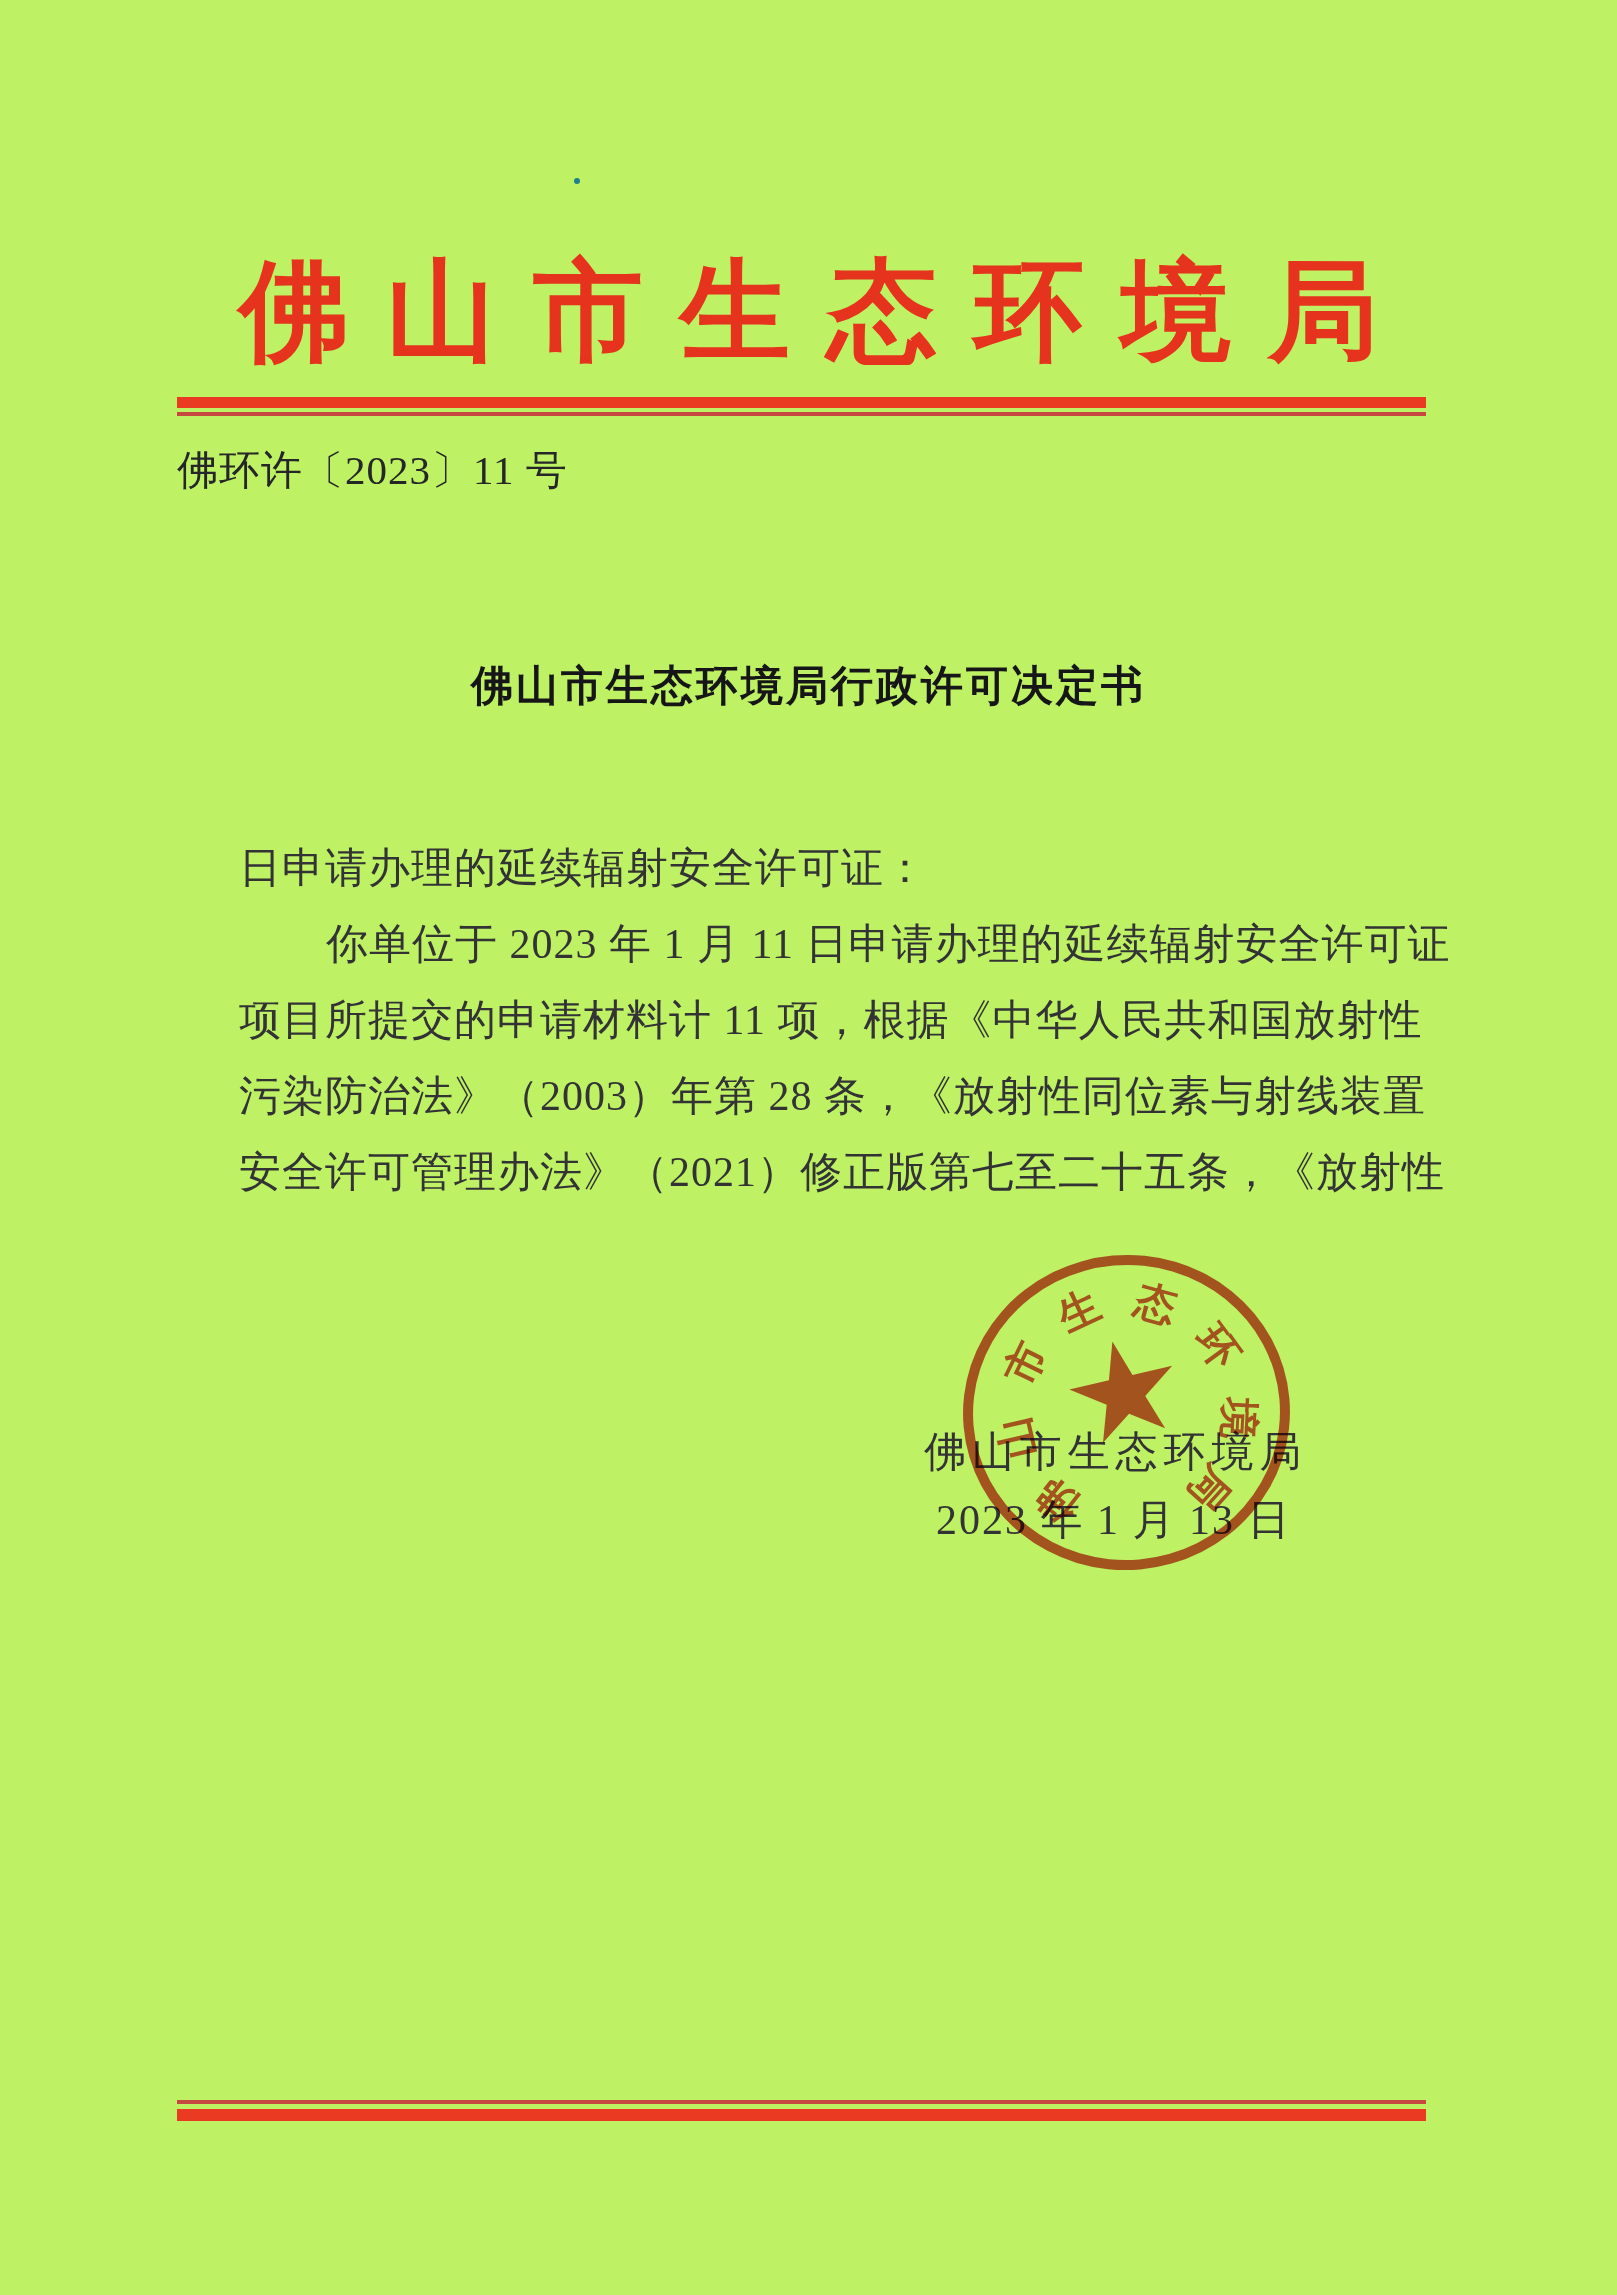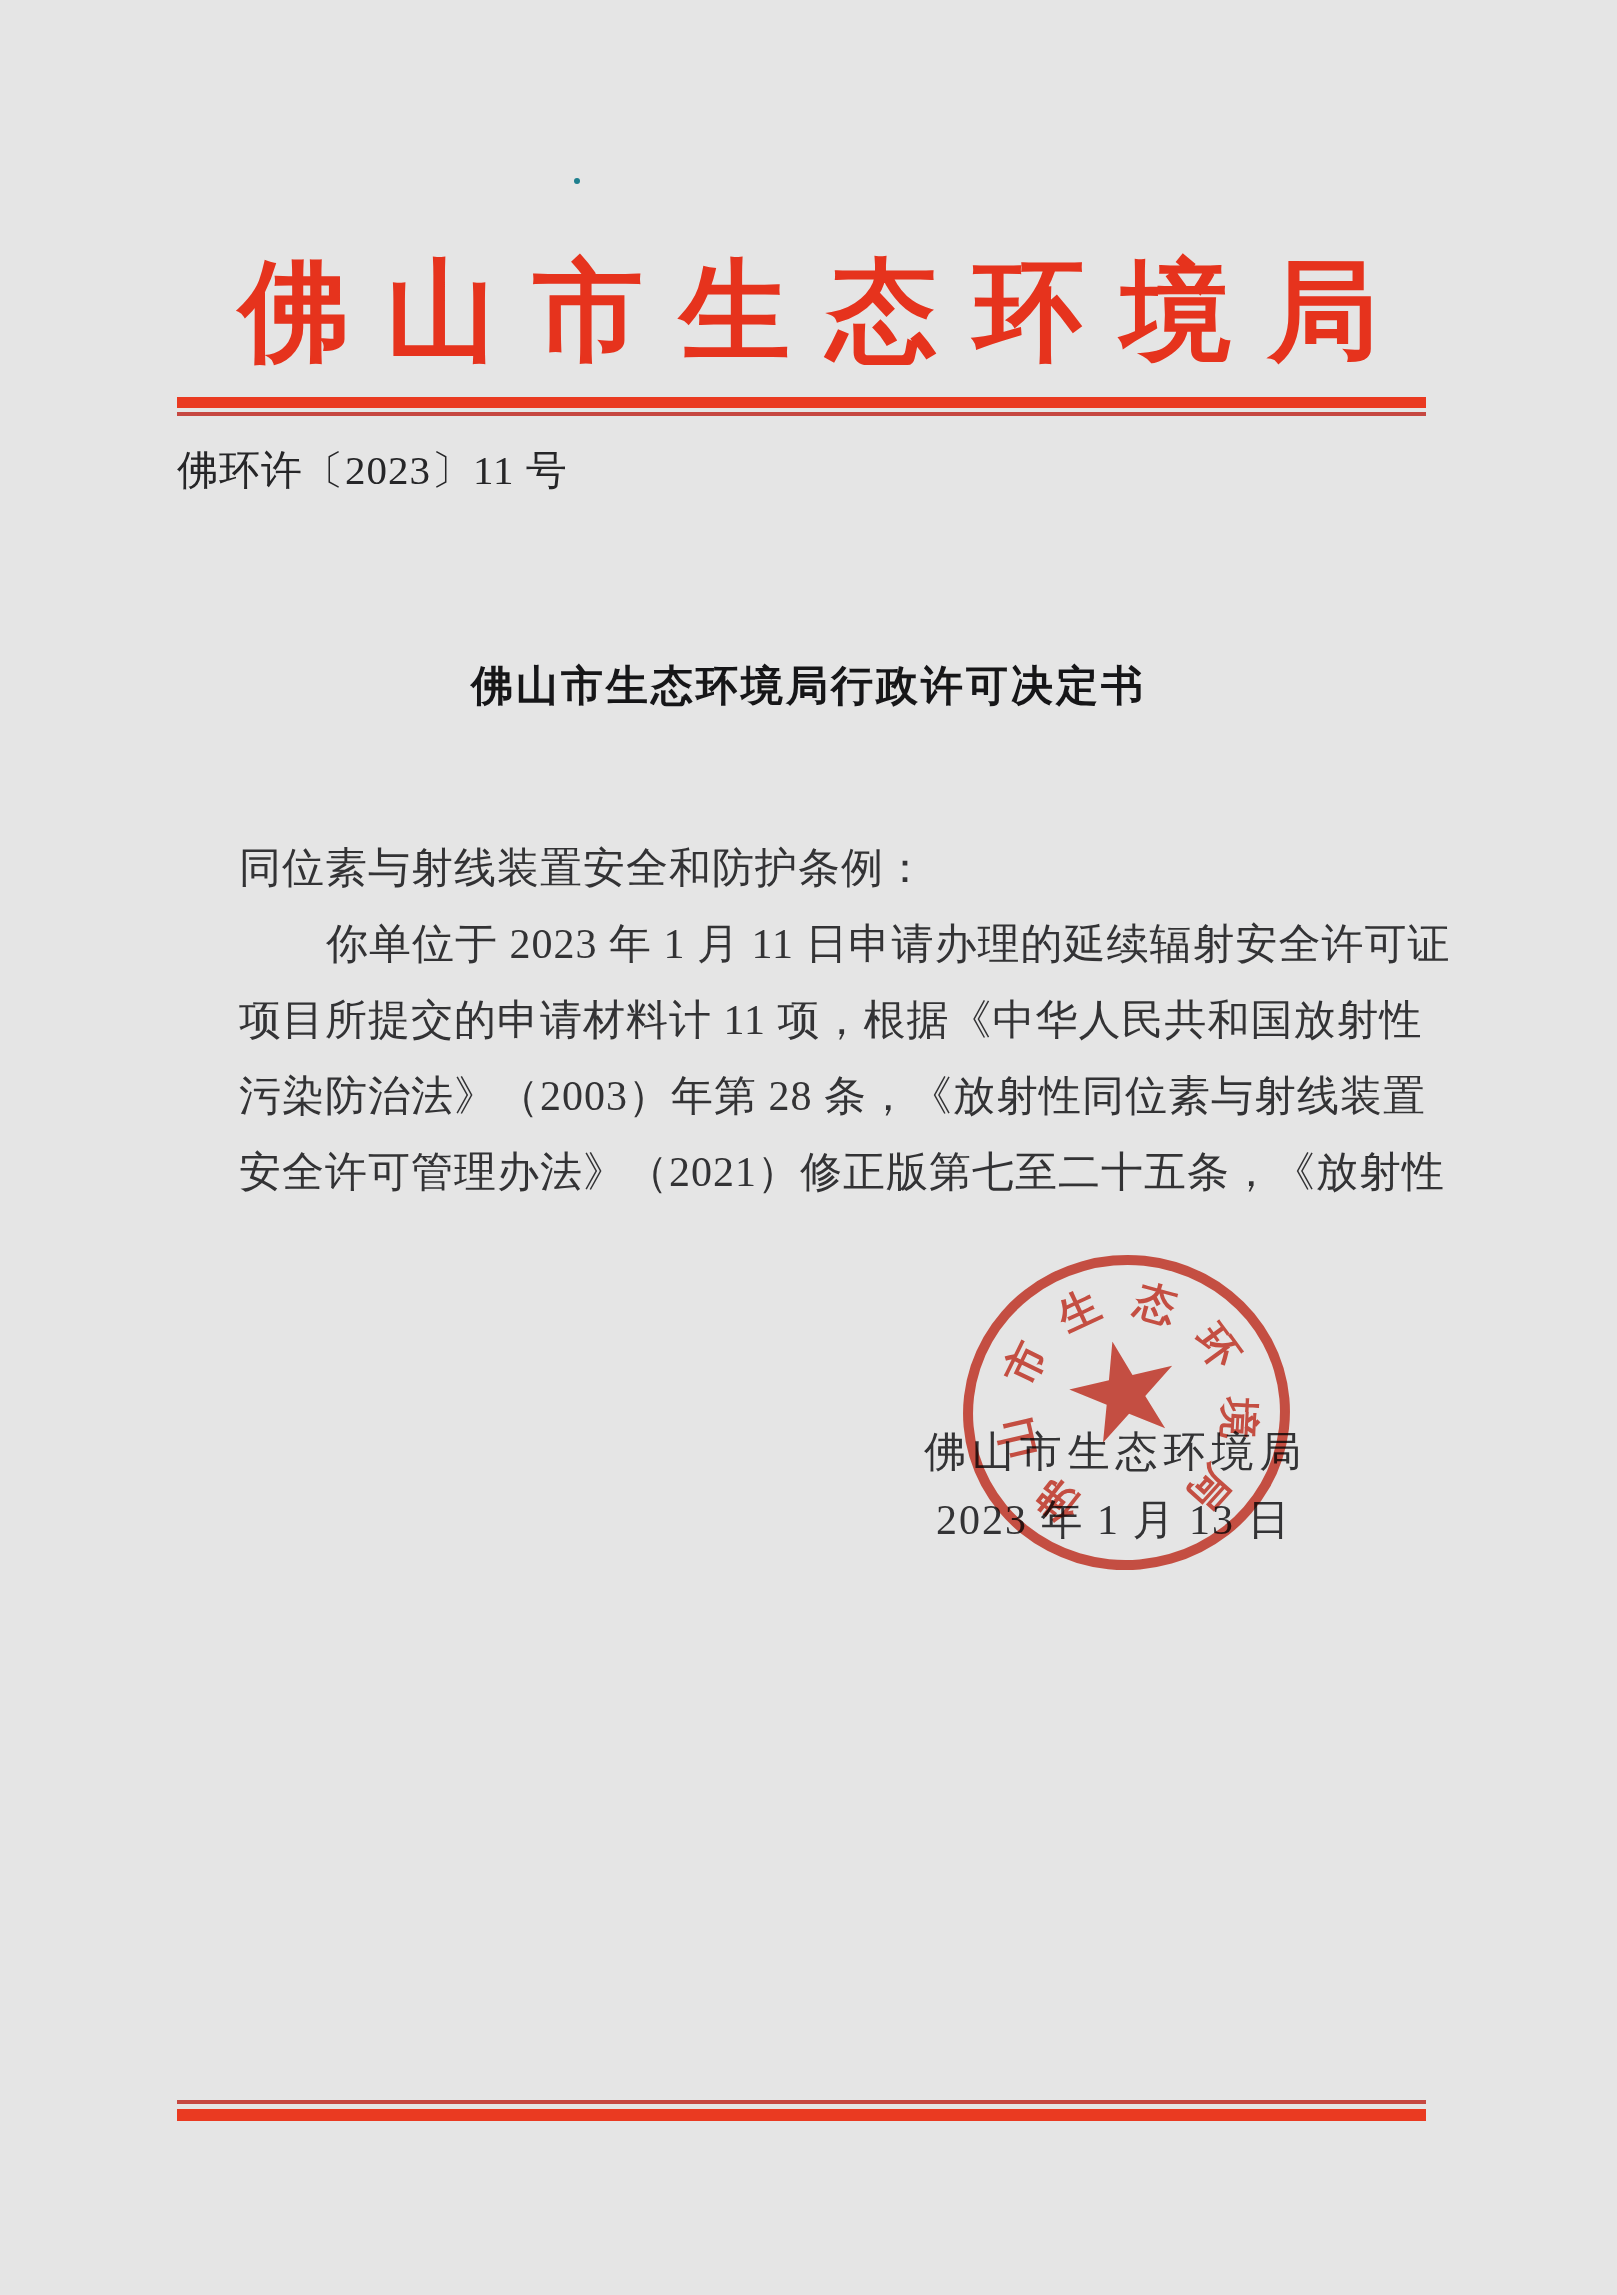--- a/index.html
+++ b/index.html
@@ -1,19 +1,19 @@
 <!DOCTYPE html>
 <html><head>
 <meta charset="utf-8">
 <style>
   html,body{margin:0;padding:0;background:#ffffff;}
   .page{
     position:relative;
     width:1617px;height:2295px;
-    background:#e5e5e5;
+    background:#bef264;
     overflow:hidden;
     font-family:"Liberation Serif","DejaVu Serif",serif;
     color:#2b2b2d;
   }
   
   .agency-header{
     position:absolute;left:0;top:238px;width:100%;
     text-align:center;
     font-size:110px;font-weight:bold;
     letter-spacing:37px;padding-left:37px;box-sizing:border-box;
@@ -127,21 +127,21 @@
     <div class="thin"></div>
   </div>
 
   <div class="meta-row">
     <div class="doc-number">佛环许〔2023〕11 号</div>
   </div>
 
   <div class="doc-title">佛山市生态环境局行政许可决定书</div>
 
   <div class="body-block">
-    <div class="recipient">同位素与射线装置安全和防护条例：</div>
+    <div class="recipient">日申请办理的延续辐射安全许可证：</div>
     <div class="para-line indent">你单位于 2023 年 1 月 11 日申请办理的延续辐射安全许可证</div>
     <div class="para-line">项目所提交的申请材料计 11 项，根据《中华人民共和国放射性</div>
     <div class="para-line">污染防治法》（2003）年第 28 条，《放射性同位素与射线装置</div>
     <div class="para-line">安全许可管理办法》（2021）修正版第七至二十五条，《放射性</div>
   </div>
 
   <div class="signature-name">佛山市生态环境局</div>
   <div class="signature-date">2023 年 1 月 13 日</div>
 
   <div class="seal">

